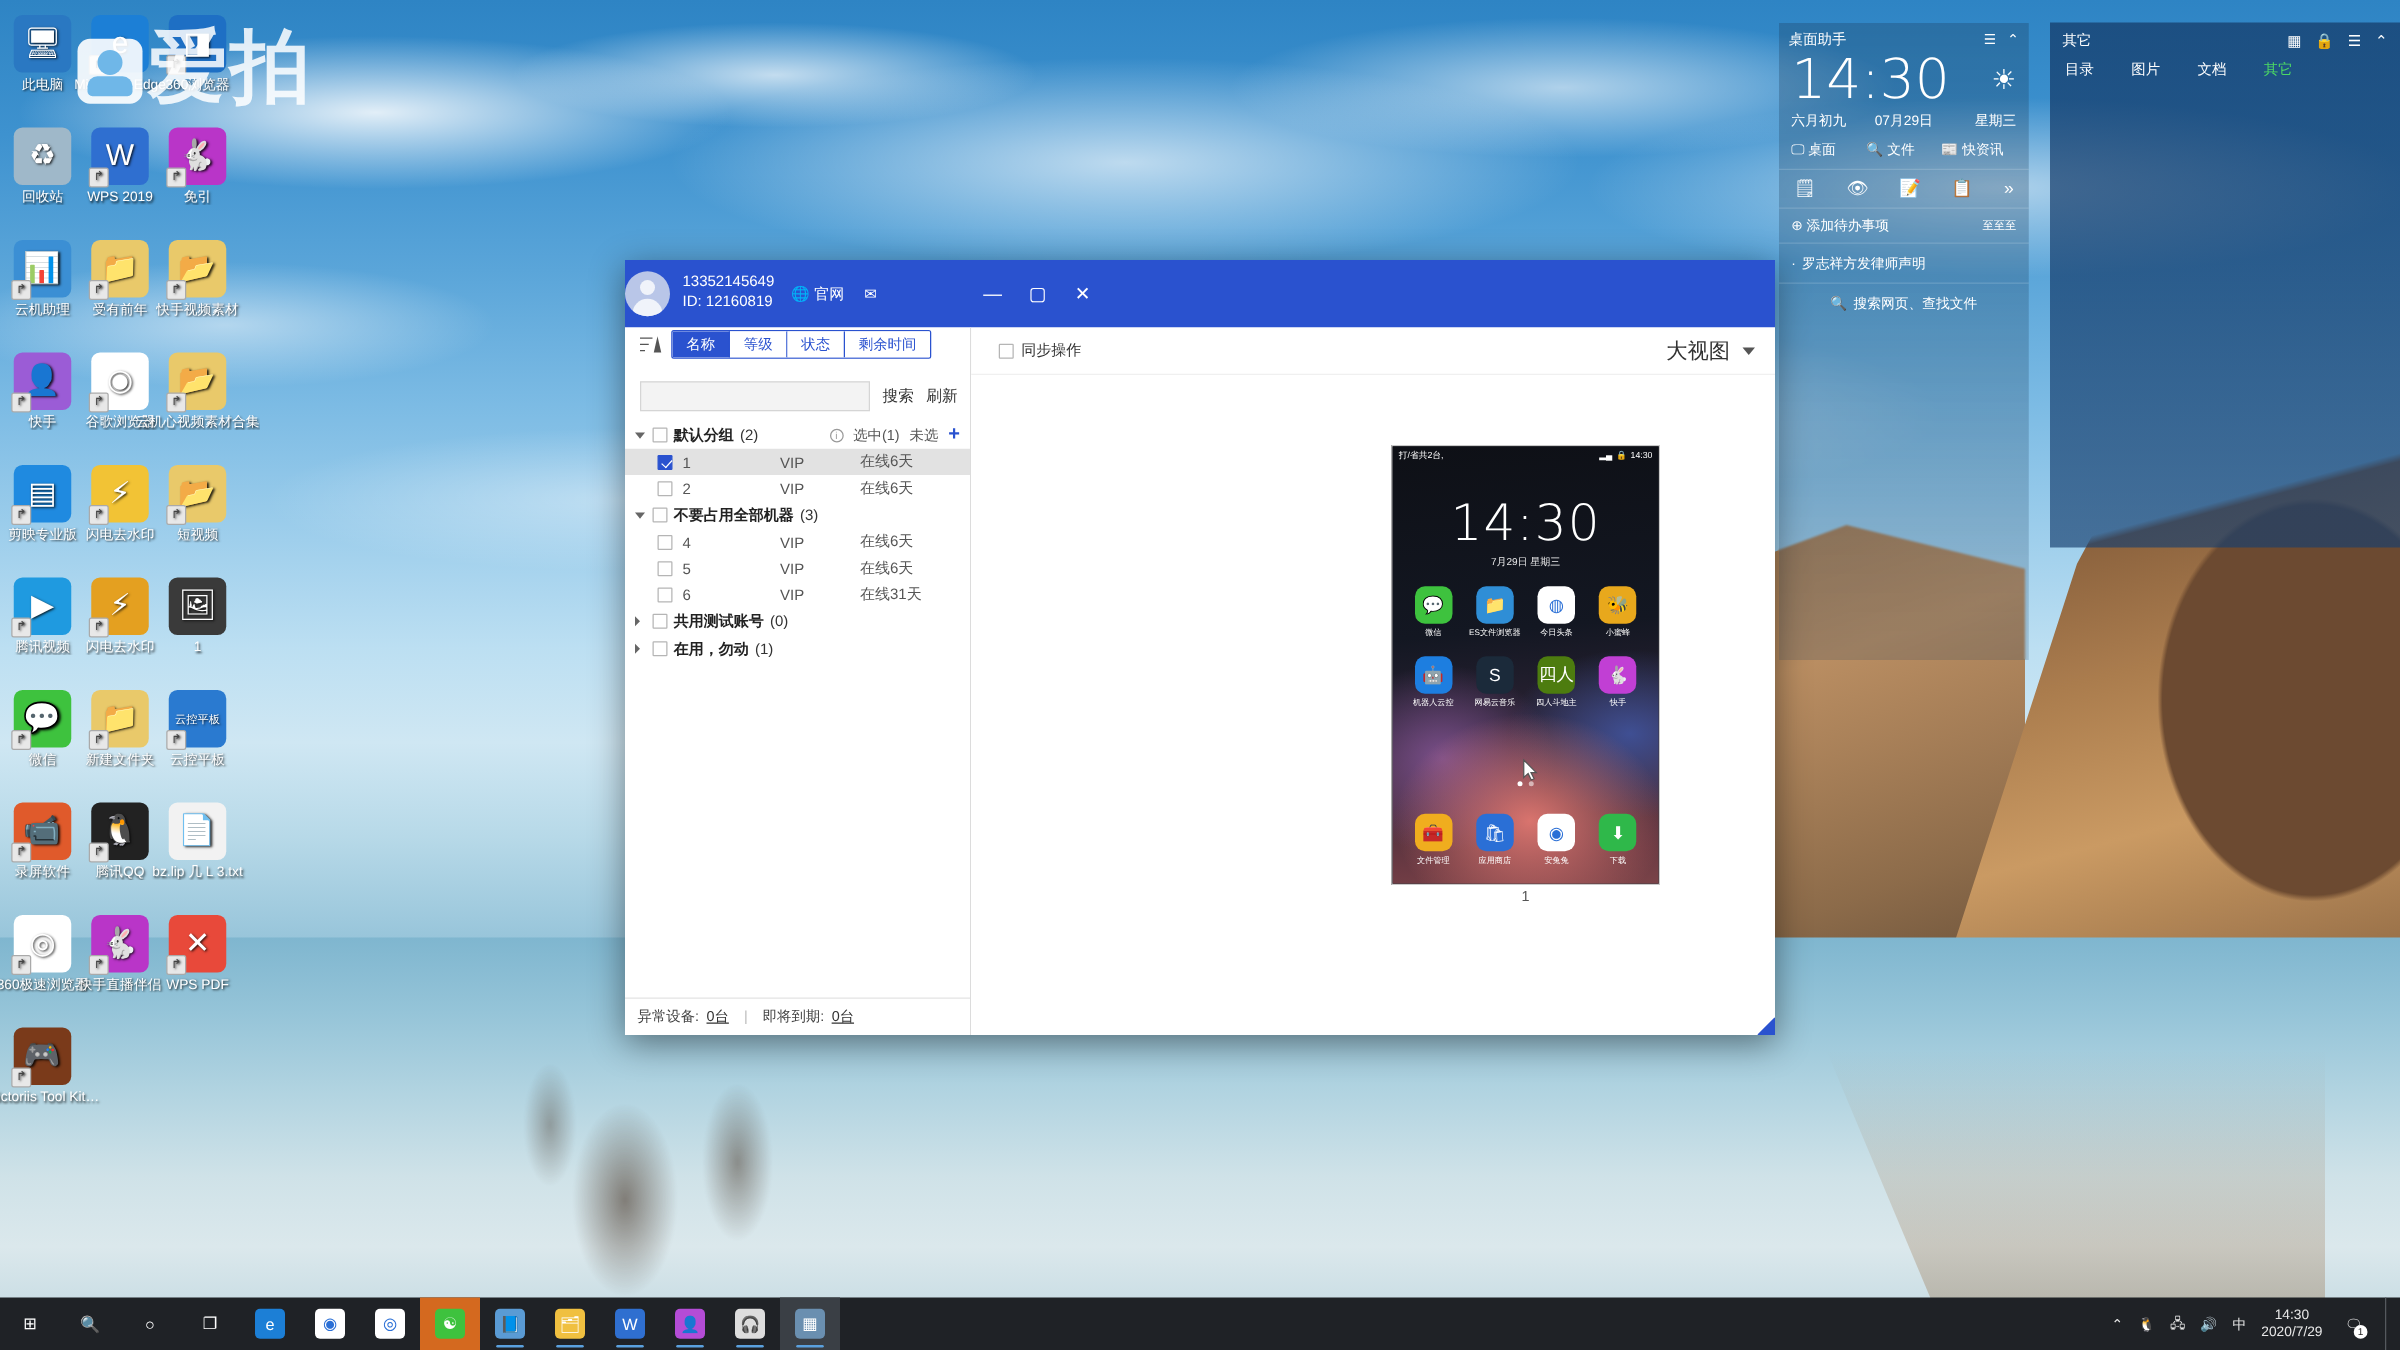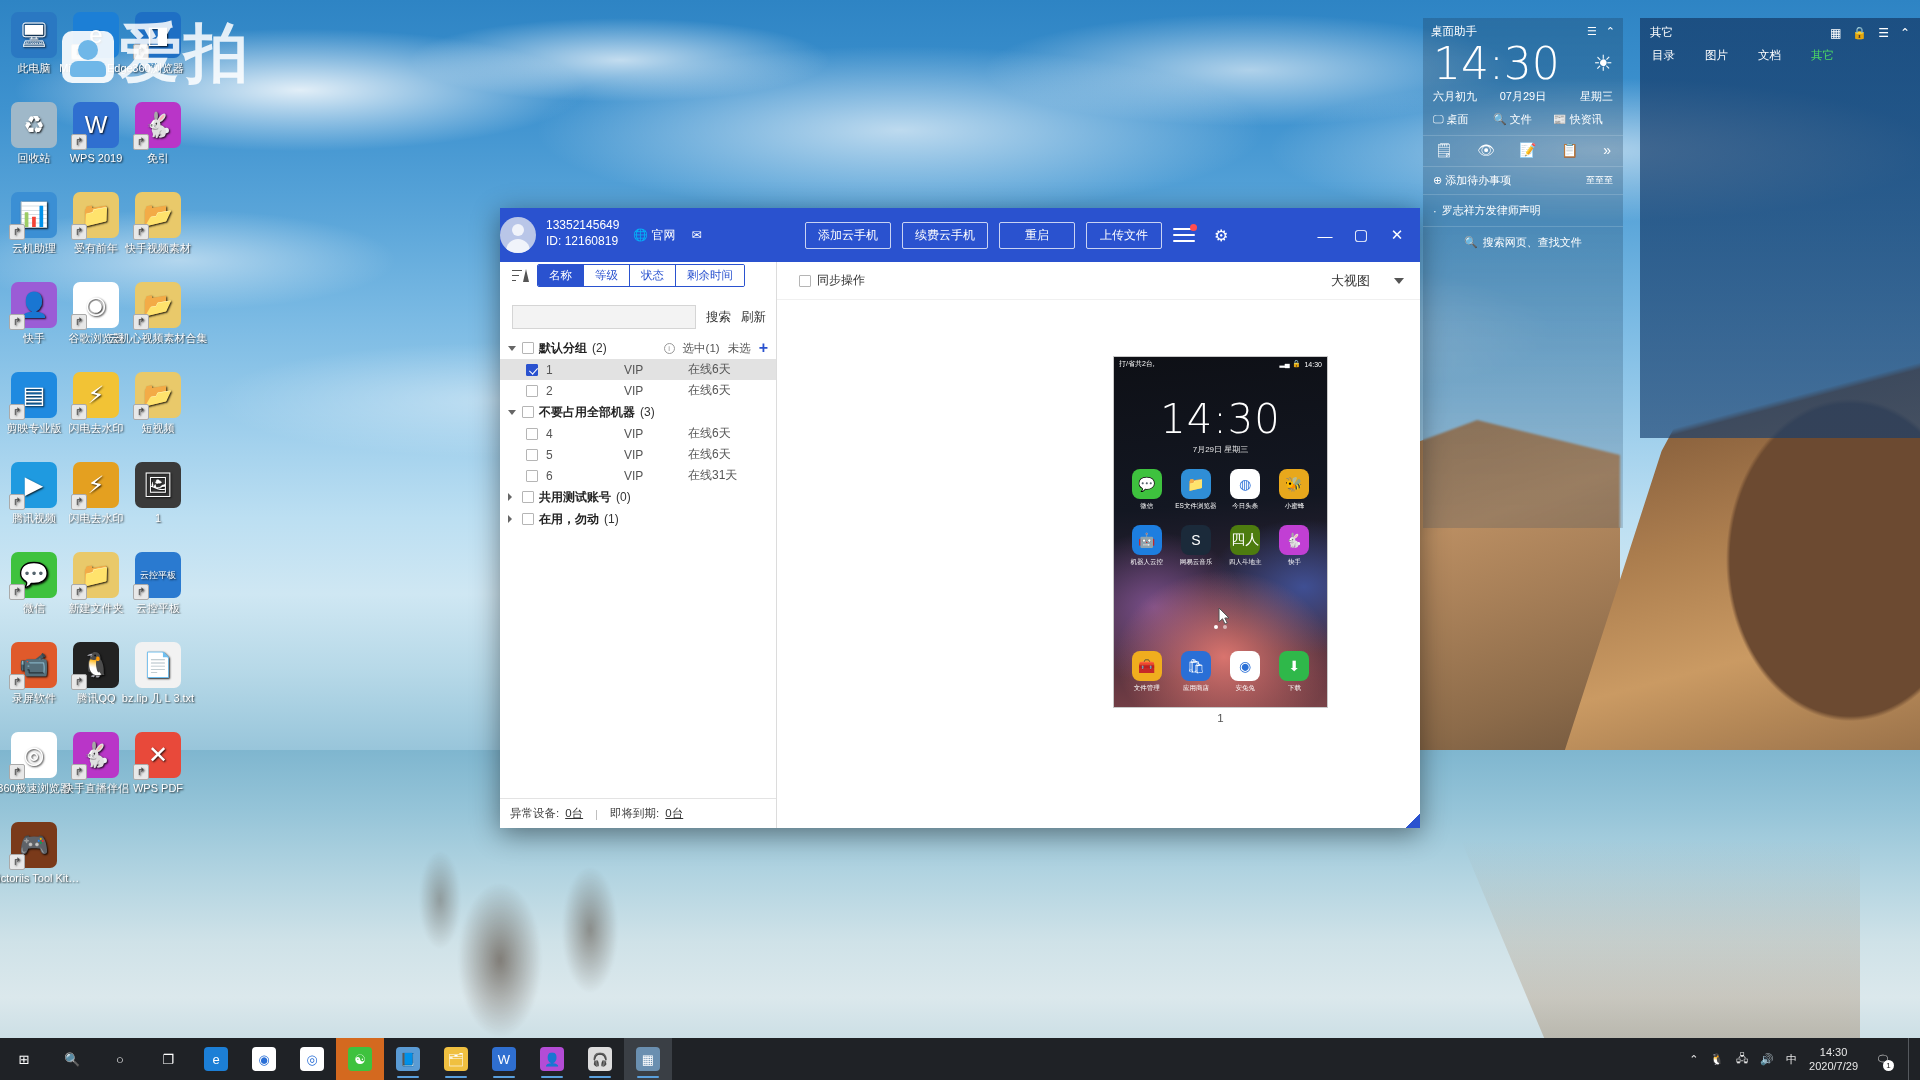--- a/index.html
+++ b/index.html
@@ -227,21 +227,21 @@
   #bottom-status .u { text-decoration: underline; color: #333; }
   #bottom-status .sp { margin: 0 6px; color: #bbb; }
 
   
   #right-panel { flex: 1; display: flex; flex-direction: column; background: #fff; min-width: 0; }
   #rp-top {
     height: 38px; display: flex; align-items: center; padding: 0 16px 0 22px;
     font-size: 12px; color: #333; border-bottom: 1px solid #f0f0f0;
   }
   #sync-box { display: flex; align-items: center; gap: 6px; }
-  #view-sel { margin-left: auto; display: flex; align-items: center; gap: 24px; font-size: 13px; }
+  #view-sel { margin-left: auto; display: flex; align-items: center; gap: 10px; font-size: 17px; }
   .caret { width: 0; height: 0; border-left: 5px solid transparent; border-right: 5px solid transparent; border-top: 6px solid #555; }
   #stage { flex: 1; position: relative; background: #fff; }
 
   
   #phone {
     position: absolute; left: 336px; top: 56px; width: 215px; height: 352px;
     background: #12131a; border: 1px solid #c9c9c9;
     overflow: hidden;
   }
   #ph-wall {
@@ -521,33 +521,20 @@
         <span class="tb-ic">
           <span>🌐</span>
           <span>官网</span>
         </span>
         <span class="tb-ic">
           <span>✉</span>
         </span>
       </div>
     </div>
 
-    <div id="tb-center">
-      <button class="tbtn">添加云手机</button>
-      <button class="tbtn">续费云手机</button>
-      <button class="tbtn">重启</button>
-      <button class="tbtn">上传文件</button>
-      <span class="menu-ic">
-          <i></i>
-          <i></i>
-          <i></i>
-          <span class="dot"></span>
-        </span>
-      <span style="font-size:16px">⚙</span>
-    </div>
 
     <div id="tb-right">
       <div class="wbtn">—</div>
       <div class="wbtn">▢</div>
       <div class="wbtn">✕</div>
     </div>
   </div>
 
   <div id="body-wrap">
 

